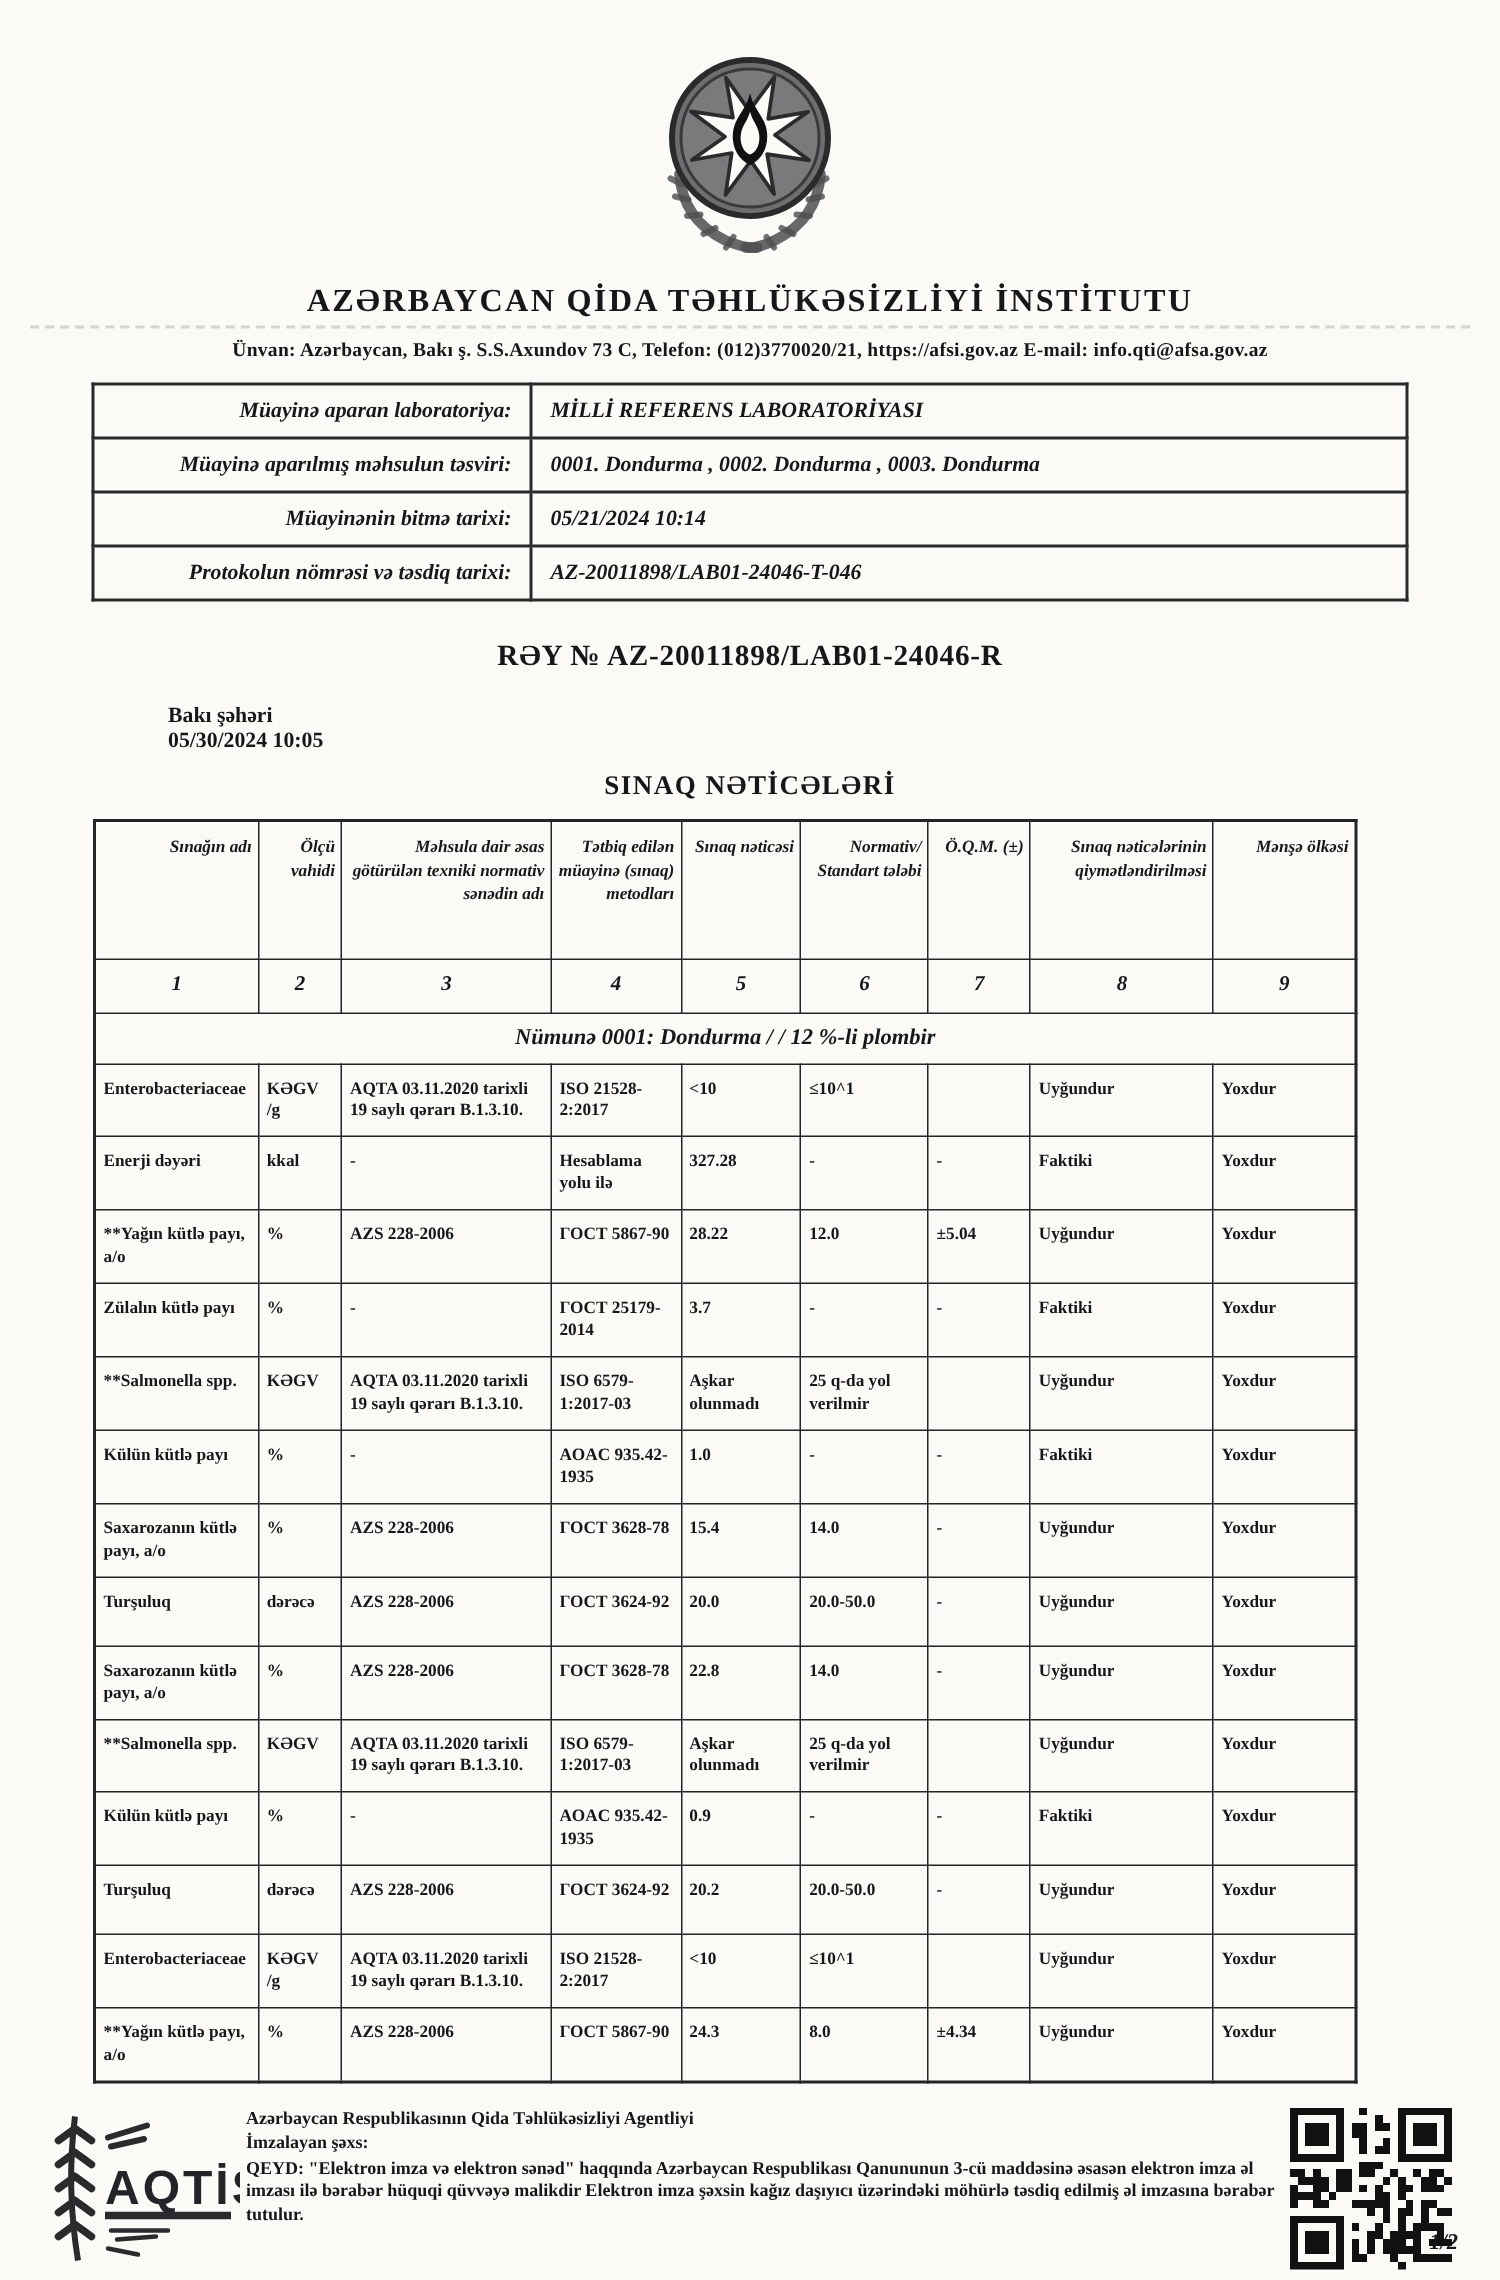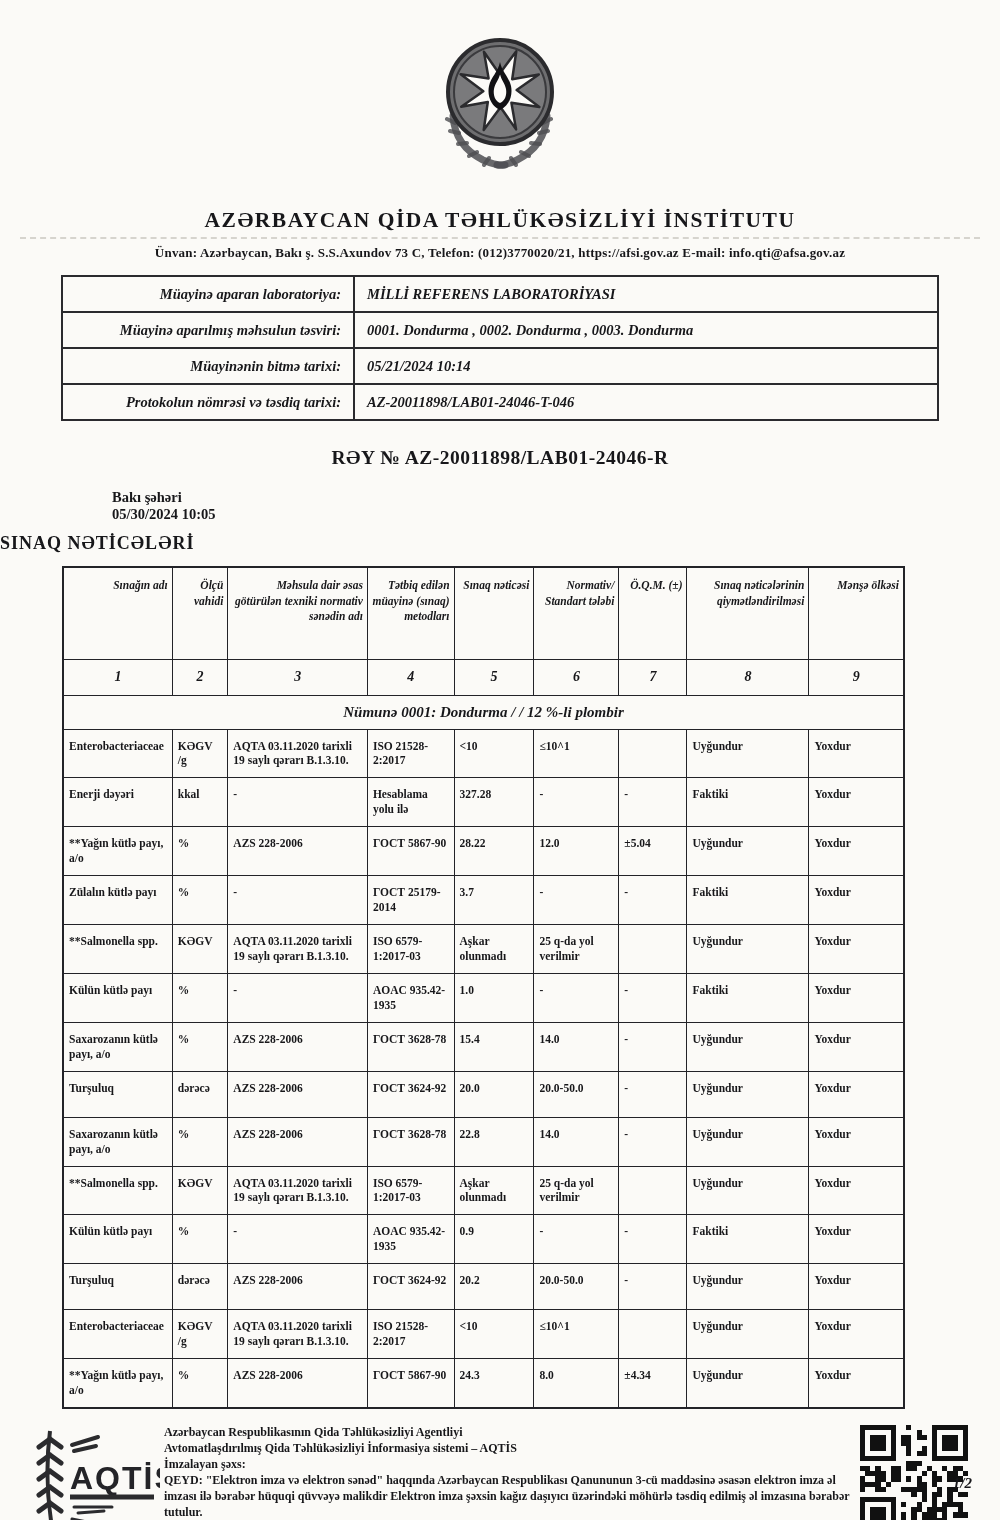--- a/index.html
+++ b/index.html
@@ -14,21 +14,21 @@
   }
   .page { width: 1000px; height: 1520px; padding-top: 28px; position: relative; }
 
   
   .emblem-wrap { display: flex; justify-content: center; }
   .emblem-wrap svg { display: block; }
 
   
   .institute-title {
     text-align: center; font-weight: bold; font-size: 21.5px;
-    letter-spacing: 1.5px; margin-top: 28px;
+    letter-spacing: 1.5px; margin-top: 8px;
     font-family: "Liberation Serif", serif;
   }
   .title-rule {
     width: 960px; margin: 4px auto 0 auto;
     border-bottom: 2px dashed #b9b6ae; opacity: .55; height: 2px;
   }
   .address-line {
     text-align: center; font-weight: bold; font-size: 13px;
     margin-top: 6px; letter-spacing: .2px;
   }
@@ -51,21 +51,21 @@
   .rey-line {
     text-align: center; font-weight: bold; font-size: 19.5px;
     margin-top: 26px; letter-spacing: .5px;
   }
   .city-date {
     display: flex; justify-content: space-between;
     margin: 20px 110px 0 112px; font-weight: bold; font-size: 14.5px; flex-direction: column;
   }
   .city-date .dt { margin-right: -6px; }
   .results-title {
-    font-weight: bold; font-size: 18px;
+    text-align: center; font-weight: bold; font-size: 18px;
     letter-spacing: 1px; margin-top: 10px;
   }
 
   
   .results-table {
     width: 843px; margin: 12px 0 0 62px;
     border: 2px solid #232328;
     table-layout: fixed;
   }
   .results-table th, .results-table td {
@@ -95,21 +95,21 @@
   .footer {
     display: flex; margin: 14px 0 0 28px; width: 944px;
     align-items: flex-start;
   }
   .aqtis-logo { width: 132px; flex: 0 0 132px; position: relative; }
   .footer-text { flex: 1 1 auto; padding: 2px 10px 0 4px; }
   .footer-text div { font-weight: bold; font-size: 12px; line-height: 1.32; }
   .footer-text .note { margin-top: 1px; }
   .qr-box { flex: 0 0 112px; padding-top: 2px; }
   .page-number {
-    position: absolute; right: 28px; bottom: 28px;
+    position: absolute; right: 28px; bottom: 16px;
     font-size: 15px; font-weight: bold; font-style: italic;
   }
 </style>
 </head>
 <body>
 
 <div class="page">
 
   <div class="emblem-wrap">
     <svg width="150" height="152" viewBox="0 0 150 152">
@@ -361,21 +361,20 @@
         <path d="M22,8 Q16,55 24,104" fill="none" stroke="#2b2b2e" stroke-width="4"></path>
         <path d="M22,16 l-11,8 M22,16 l11,8 M22,32 l-11,8 M22,32 l11,8 M22,48 l-11,8 M22,48 l11,8 M22,64 l-11,8 M22,64 l11,8 M22,80 l-11,8 M22,80 l11,8" stroke="#2b2b2e" stroke-width="5" stroke-linecap="round" fill="none"></path>
         <path d="M44,22 l26,-8 M46,28 l22,-5" stroke="#2b2b2e" stroke-width="4" stroke-linecap="round"></path>
         <text x="42" y="66" font-family="Liberation Sans, sans-serif" font-size="32" font-weight="bold" letter-spacing="2" fill="#242428">AQTİS</text>
         <path d="M42,74 l84,0" stroke="#2b2b2e" stroke-width="5"></path>
         <path d="M46,84 l38,0 M50,90 l26,-2 M44,96 l20,4" stroke="#2b2b2e" stroke-width="3" stroke-linecap="round"></path>
       </svg>
     </div>
     <div class="footer-text">
       <div>Azərbaycan Respublikasının Qida Təhlükəsizliyi Agentliyi</div>
-      <div>Avtomatlaşdırılmış Qida Təhlükəsizliyi İnformasiya sistemi – AQTİS</div>
       <div>İmzalayan şəxs:</div>
       <div class="note">QEYD: "Elektron imza və elektron sənəd" haqqında Azərbaycan Respublikası Qanununun 3-cü maddəsinə əsasən elektron imza əl imzası ilə bərabər hüquqi qüvvəyə malikdir Elektron imza şəxsin kağız daşıyıcı üzərindəki möhürlə təsdiq edilmiş əl imzasına bərabər tutulur.</div>
     </div>
     <div class="qr-box">
       <svg id="qr-svg" width="108" height="108" viewBox="0 0 21 21" shape-rendering="crispEdges">
           <rect x="0" y="0" width="21" height="21" fill="#fbfaf7"></rect>
           <rect x="9" y="0" width="1" height="1" fill="#111"></rect>
           <rect x="11" y="1" width="1" height="1" fill="#111"></rect>
           <rect x="8" y="2" width="1" height="1" fill="#111"></rect>
           <rect x="9" y="2" width="1" height="1" fill="#111"></rect>

